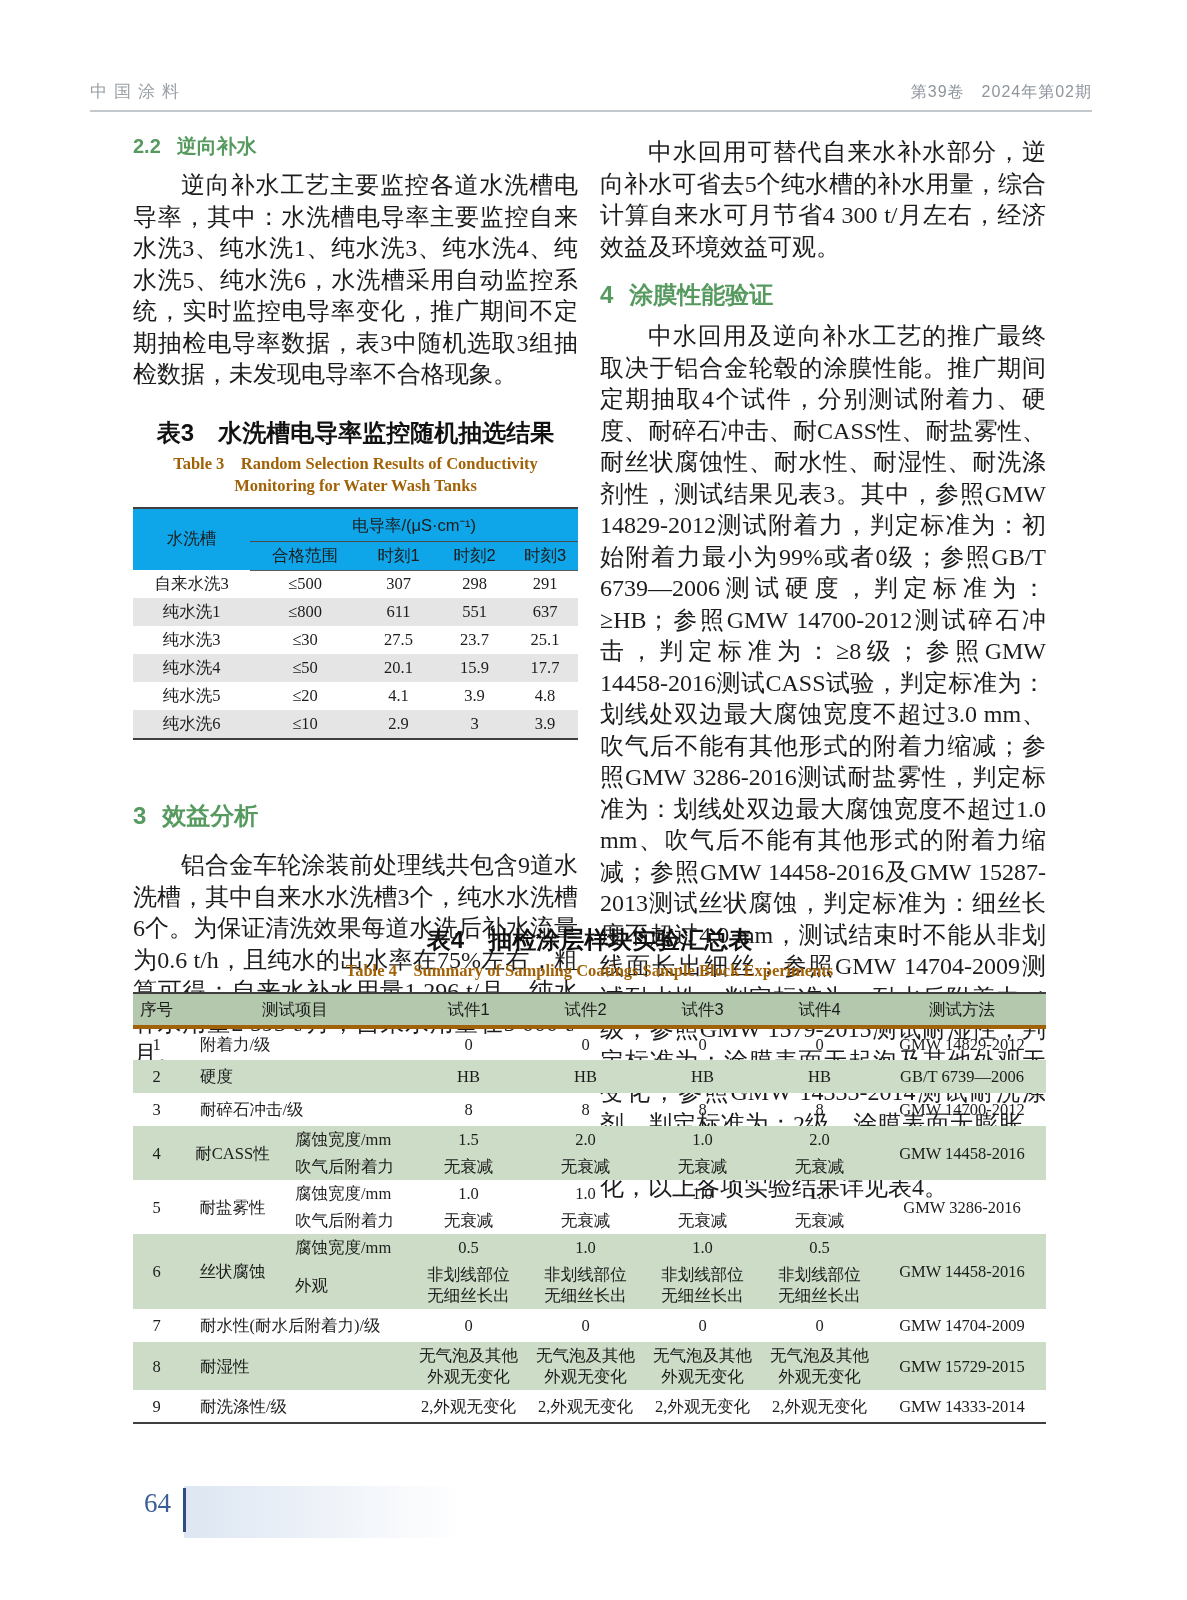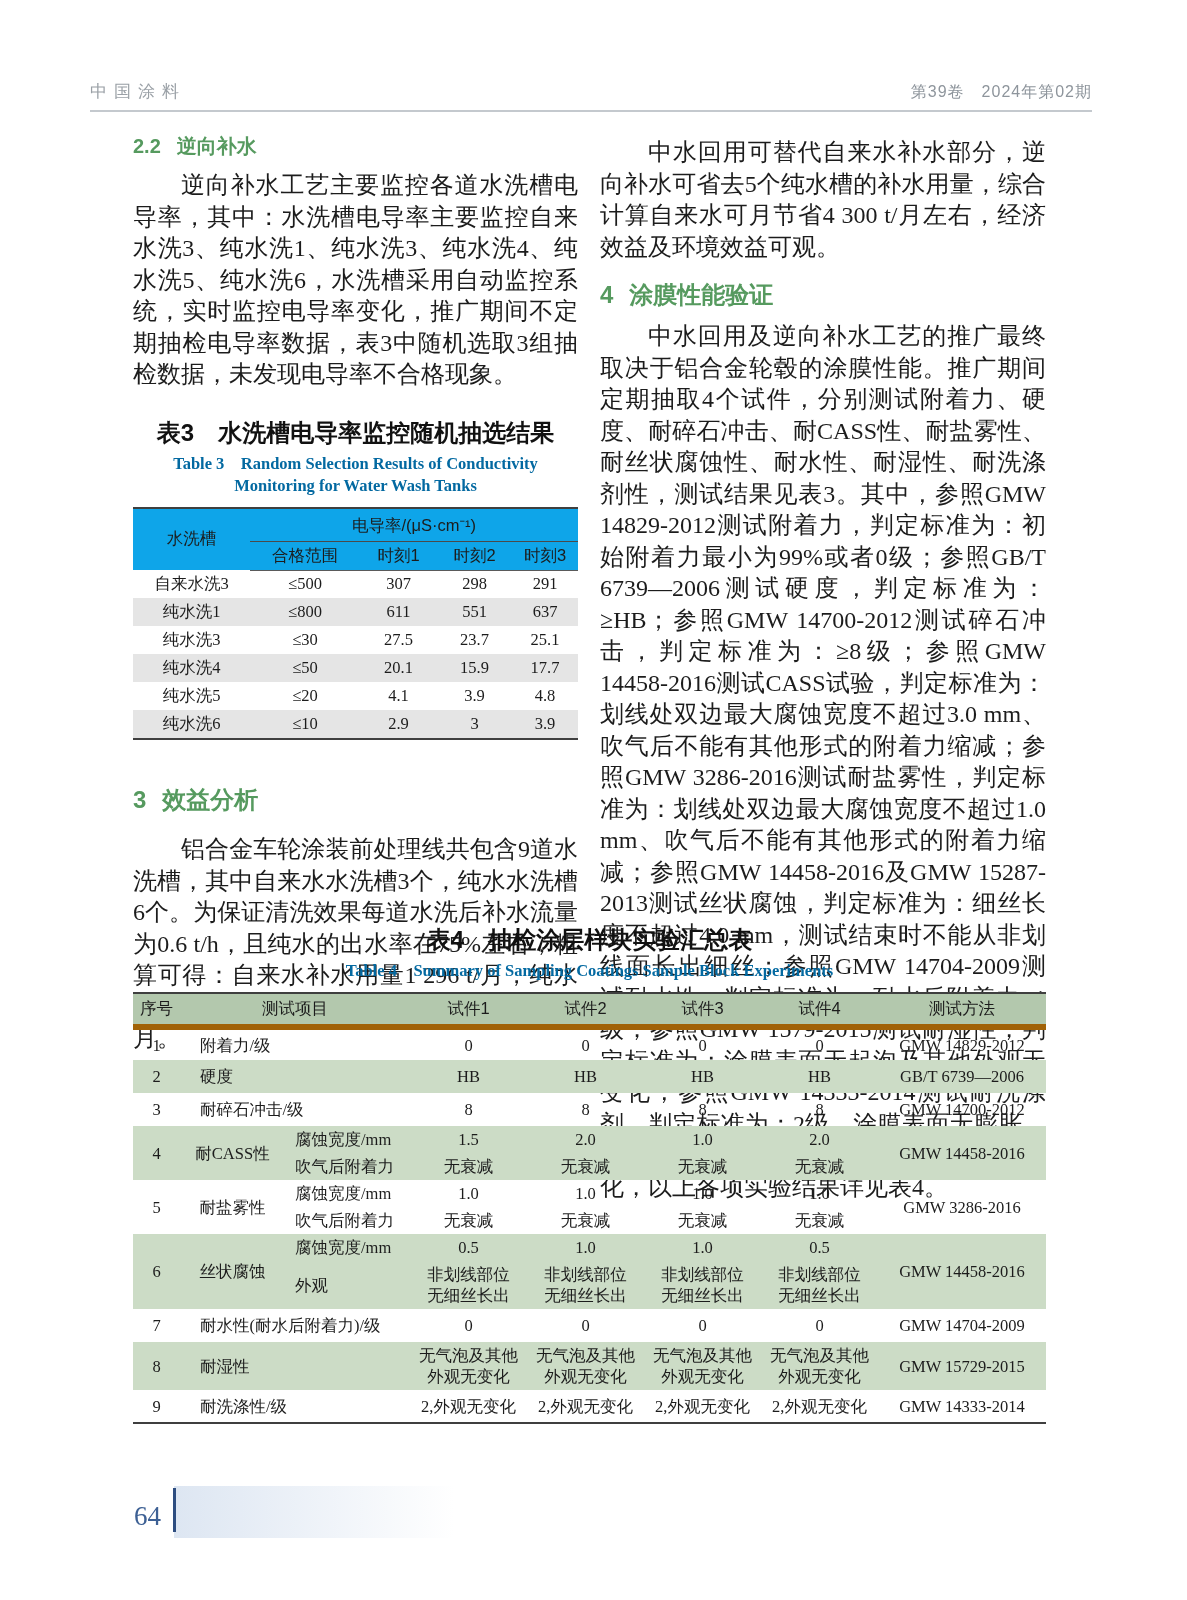--- a/index.html
+++ b/index.html
@@ -21,60 +21,60 @@
 
   .sec-head { font-family:"Liberation Sans", sans-serif; font-weight:bold; color:#569a5f; }
   .sec-head .sec-no { margin-right:16px; }
   .sec-head-sub { font-size:20px; margin-bottom:10px; }
   .sec-head-main { font-size:24px; }
   .para { font-size:24px; line-height:31.5px; text-align:justify; text-indent:2em; color:#1c1c1c; }
 
   
   .t3-wrap { margin-top:26px; }
   .cap-zh { font-family:"Liberation Sans", sans-serif; font-weight:bold; font-size:24px; text-align:center; color:#111; }
-  .cap-en { font-family:"Liberation Serif", serif; font-weight:bold; font-size:16.5px; text-align:center; color:#0369a1; margin-top:4px; line-height:22px; }
+  .cap-en { font-family:"Liberation Serif", serif; font-weight:bold; font-size:16.5px; text-align:center; color:#a16207; margin-top:4px; line-height:22px; }
   table { border-collapse:collapse; }
   .t3 { width:100%; margin-top:10px; border-top:2px solid #3f3f3f; border-bottom:2px solid #3f3f3f;
         font-size:16.5px; font-family:"Liberation Serif", serif; }
   .t3 th { font-weight:normal; font-family:"Liberation Sans", sans-serif; }
   .t3 thead tr { background:#0ea5e9; }
   .t3 thead tr:last-child th { border-bottom:1px solid #5a5a5a; }
   .t3 th, .t3 td { text-align:center; padding:3px 2px; height:26px; }
   .t3 .group-th { border-bottom:1px solid #4a4a4a; padding:4px 2px; }
   .t3 .stripe { background:#e5e5e5; }
   .t3 col.c1 { width:117px; } .t3 col.c2 { width:110px; }
   .t3 col.c3 { width:77px; } .t3 col.c4 { width:75px; } .t3 col.c5 { width:66px; }
 
-  .s3-head { margin-top:44px; }
+  .s3-head { margin-top:60px; }
   .s3-para { margin-top:18px; }
   .r-para1 { margin-top:4px; }
   .s4-head { margin-top:16px; }
   .s4-para { margin-top:10px; }
 
   
   .t4-block { position:absolute; top:924px; left:133px; width:913px; }
   .t4 { width:100%; margin-top:10px; border-top:2px solid #3f3f3f; border-bottom:2px solid #3f3f3f;
         font-size:16.5px; }
   .t4 th { font-weight:normal; font-family:"Liberation Sans", sans-serif; background:#b3c8ad;
-           border-bottom:6px solid #a16207; height:34px; text-align:center; padding:2px 6px; }
+           border-bottom:4px solid #a16207; height:34px; text-align:center; padding:2px 6px; }
   .t4 td { text-align:center; padding:3px 4px; height:33px; line-height:21px; }
   .t4 .stripe td { background:#ccdcc6; }
   .t4 .c-no { }
   .t4 .c-item { }
   .t4 .c-item-wide { text-align:left; padding-left:20px; }
   .t4 .c-sub { text-align:left; padding-left:10px; }
   .t4 .c-val { white-space:pre-line; }
   .t4 .c-method { }
   .t4 col.k1 { width:47px; } .t4 col.k2 { width:105px; } .t4 col.k3 { width:125px; }
   .t4 col.k4, .t4 col.k5, .t4 col.k6, .t4 col.k7 { width:117px; }
   .t4 col.k8 { width:168px; }
   .t4 tr.subrow td { height:27px; }
 
   
-  .pg-footer { position:absolute; top:1488px; left:134px; display:flex; align-items:flex-end; }
+  .pg-footer { position:absolute; top:1488px; left:144px; display:flex; align-items:flex-start; }
   .footer-grad { position:absolute; left:40px; top:-2px; width:330px; height:52px;
                  background:linear-gradient(90deg, #dde6f2 0%, rgba(255,255,255,0) 85%); z-index:0; }
   .page-no { font-size:27px; color:#3d6094; position:relative; z-index:1; margin-right:12px; }
   .footer-bar { width:3px; height:44px; background:#2e4d80; position:relative; z-index:1; margin-right:10px; }
   .footer-col { position:relative; z-index:1; }
   .footer-zh { font-family:"Liberation Sans", sans-serif; font-weight:bold; font-size:20px; color:#5d6673; letter-spacing:2px; }
   .footer-en { font-family:"Liberation Serif", serif; font-size:13.5px; color:#7d8894; margin-top:2px; }
 </style>
 </head>
 <body>

